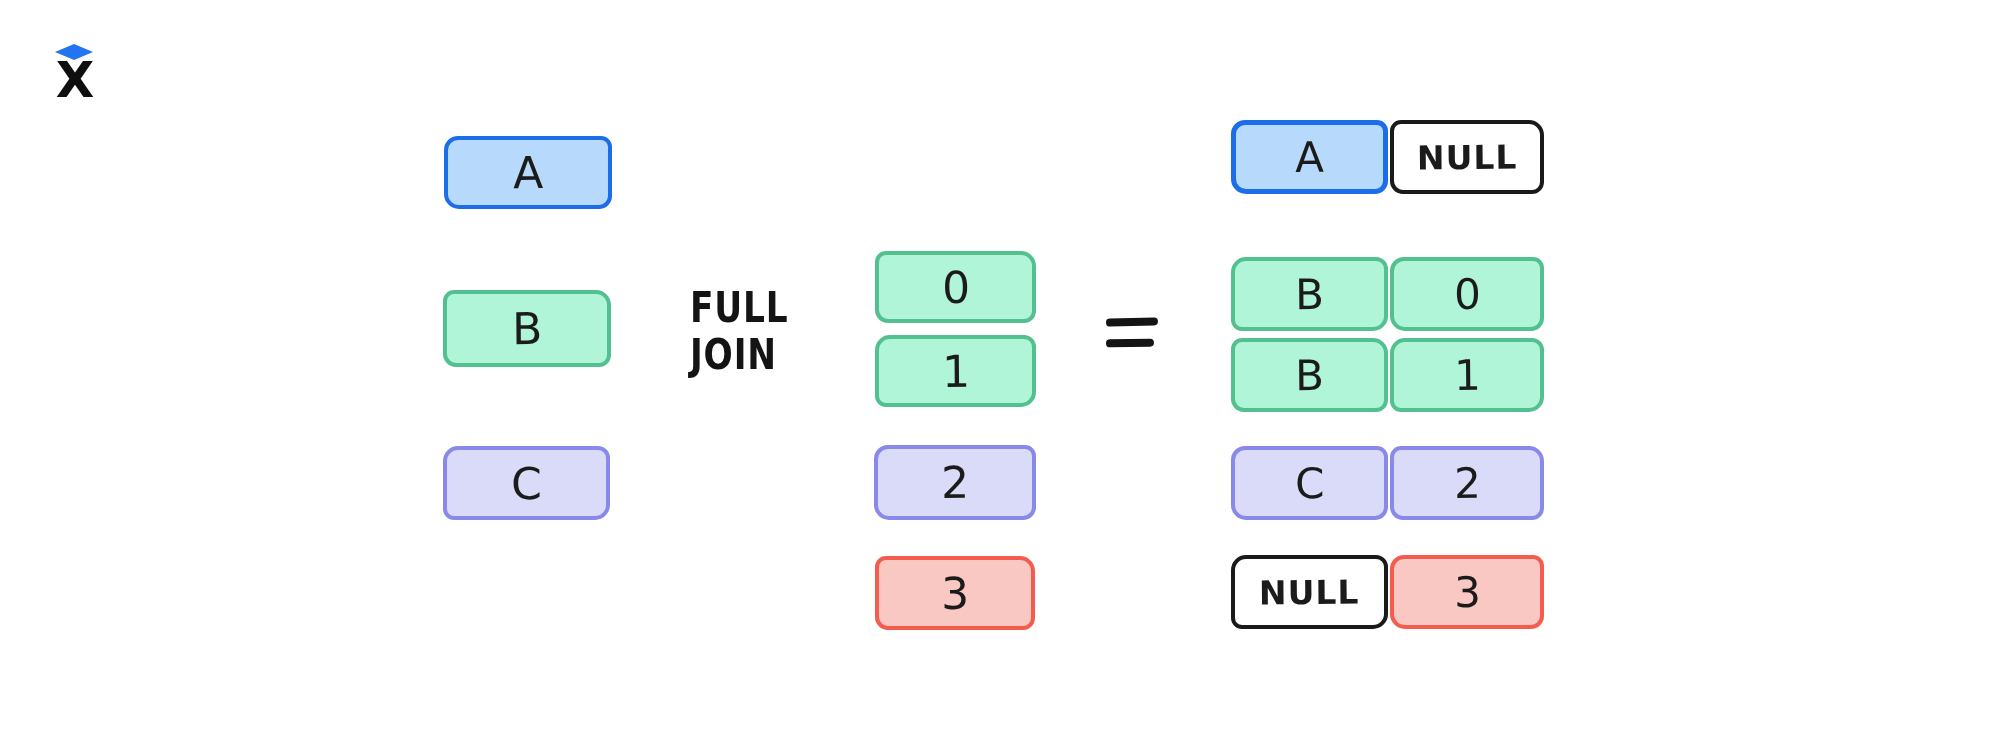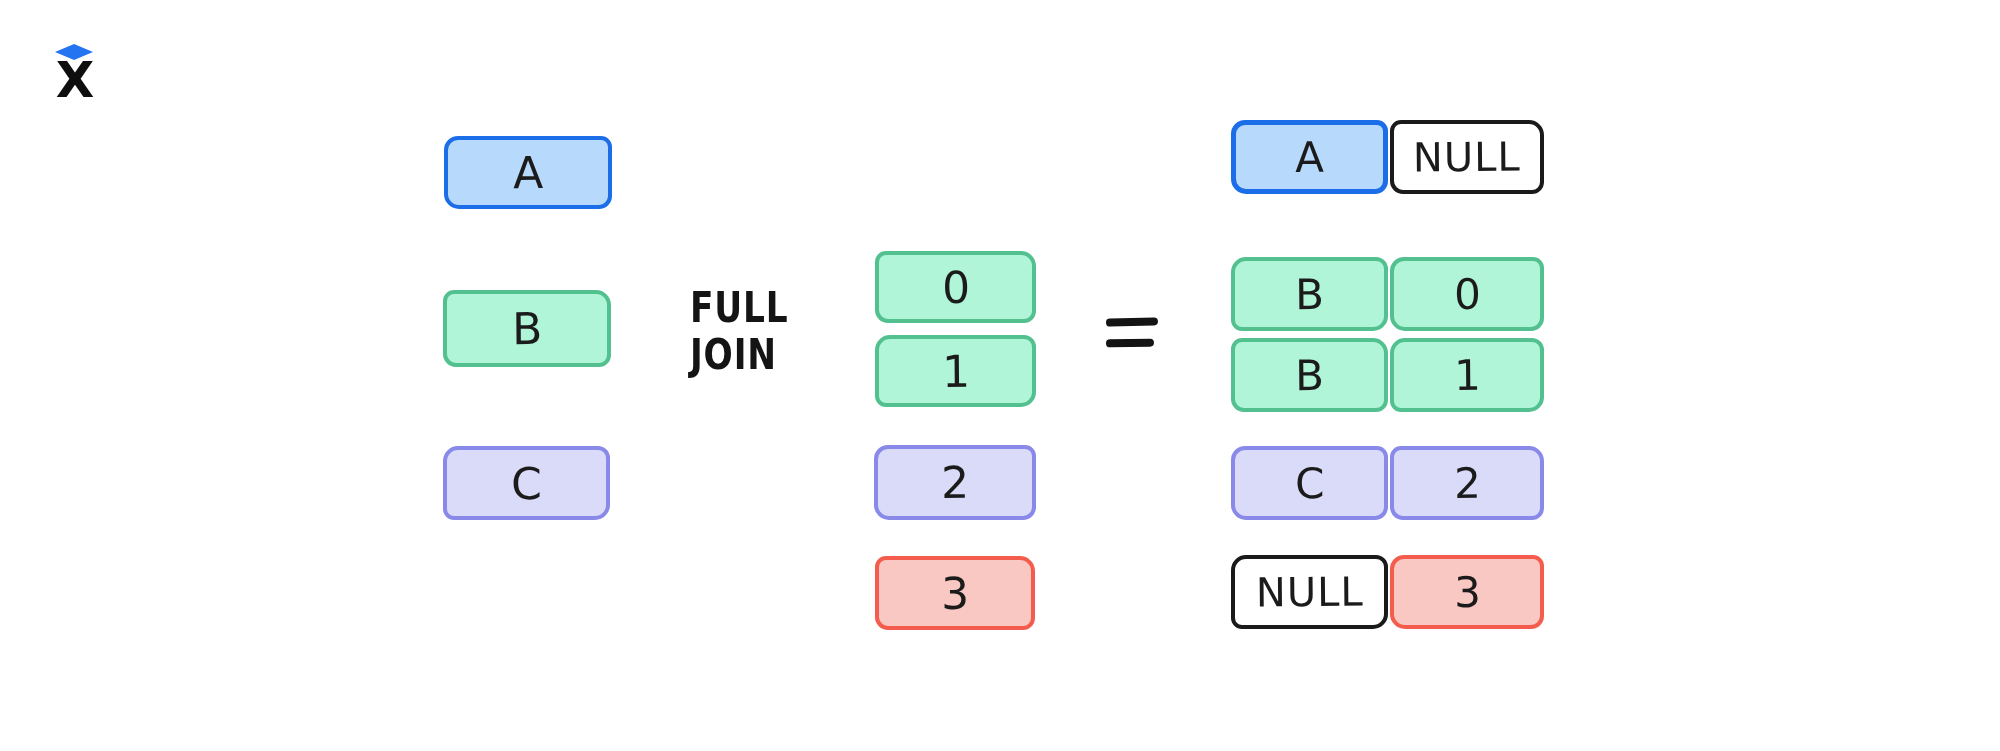--- a/index.html
+++ b/index.html
@@ -59,21 +59,21 @@
   .equals{position:absolute;left:1106px;top:318px;width:52px;}
   .equals .bar{height:8px;background:#141414;border-radius:4px;}
   .equals .bar1{transform:rotate(-1.5deg);}
   .equals .bar2{margin-top:13px;transform:rotate(-1deg);width:48px;}
 
   
   .result-row{position:absolute;left:1231px;display:flex;gap:2px;}
   .result-row .box{position:relative;width:157px;height:74px;}
   .result-row .box + .box{width:154px;}
   .result-row .lbl{font-size:42px;}
-  .result-row .lbl-word{font-size:40px;}
+  .result-row .lbl-word{font-size:33px;font-weight:bold;}
   #rr0{top:120px;}
   #rr1{top:257px;}
   #rr2{top:338px;}
   #rr3{top:446px;}
   #rr4{top:555px;}
 </style>
 </head>
 <body>
 
 <div class="canvas">

